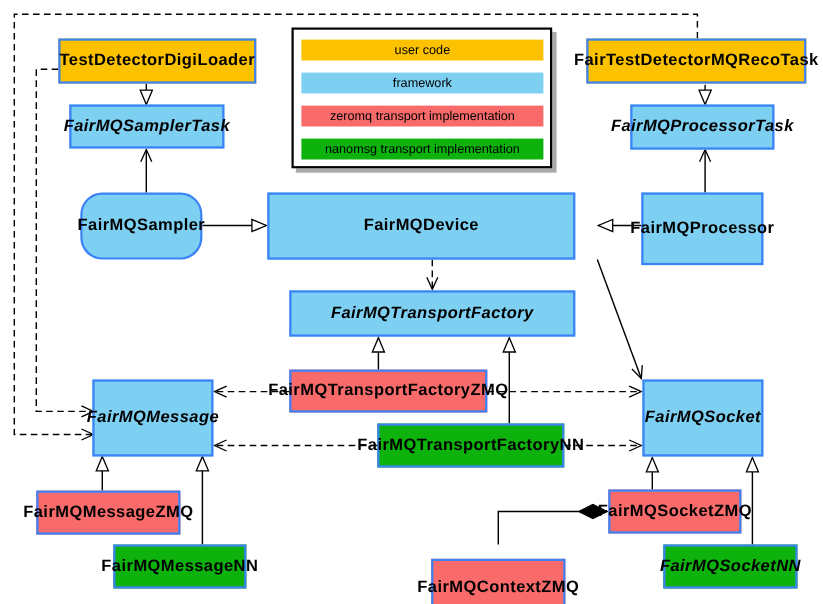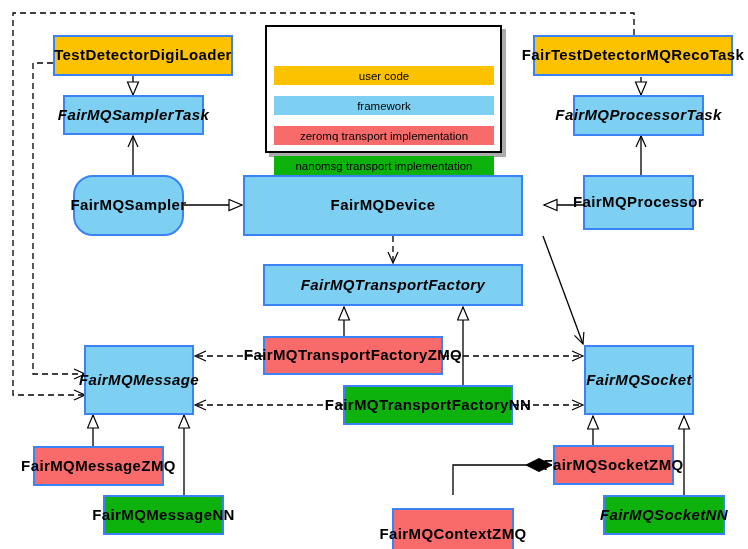--- a/index.html
+++ b/index.html
@@ -73,21 +73,21 @@
   </div>
   <div class="bx abstract" style="left: 573px; top: 95px; width: 131px; height: 41px; background-color: rgb(125, 208, 242);">
     <span>FairMQProcessorTask</span>
   </div>
   <div class="bx" style="left: 73px; top: 175px; width: 111px; height: 61px; background-color: rgb(125, 208, 242); border-radius: 20px;">
     <span>FairMQSampler</span>
   </div>
   <div class="bx" style="left: 243px; top: 175px; width: 280px; height: 61px; background-color: rgb(125, 208, 242);">
     <span>FairMQDevice</span>
   </div>
-  <div class="bx" style="left: 583px; top: 175px; width: 111px; height: 55px; background-color: rgb(125, 208, 242);">
+  <div class="bx" style="left: 583px; top: 175px; width: 111px; height: 66px; background-color: rgb(125, 208, 242);">
     <span>FairMQProcessor</span>
   </div>
   <div class="bx abstract" style="left: 263px; top: 264px; width: 260px; height: 42px; background-color: rgb(125, 208, 242);">
     <span>FairMQTransportFactory</span>
   </div>
   <div class="bx" style="left: 263px; top: 336px; width: 180px; height: 39px; background-color: rgb(249, 107, 107);">
     <span>FairMQTransportFactoryZMQ</span>
   </div>
   <div class="bx" style="left: 343px; top: 385px; width: 170px; height: 40px; background-color: rgb(13, 178, 13);">
     <span>FairMQTransportFactoryNN</span>
@@ -108,21 +108,21 @@
     <span>FairMQContextZMQ</span>
   </div>
   <div class="bx" style="left: 553px; top: 445px; width: 121px; height: 40px; background-color: rgb(249, 107, 107);">
     <span>FairMQSocketZMQ</span>
   </div>
   <div class="bx" style="left: 603px; top: 495px; width: 122px; height: 40px; background-color: rgb(13, 178, 13); font-style: italic;">
     <span>FairMQSocketNN</span>
   </div>
 
   <div class="legend">
-    <div class="lrow" style="background-color: rgb(252, 194, 0); margin-top: 30px;">
+    <div class="lrow" style="background-color: rgb(252, 194, 0);">
       <span>user code</span>
     </div>
     <div class="lrow" style="background-color: rgb(125, 208, 242);">
       <span>framework</span>
     </div>
     <div class="lrow" style="background-color: rgb(249, 107, 107);">
       <span>zeromq transport implementation</span>
     </div>
     <div class="lrow" style="background-color: rgb(13, 178, 13);">
       <span>nanomsg transport implementation</span>

